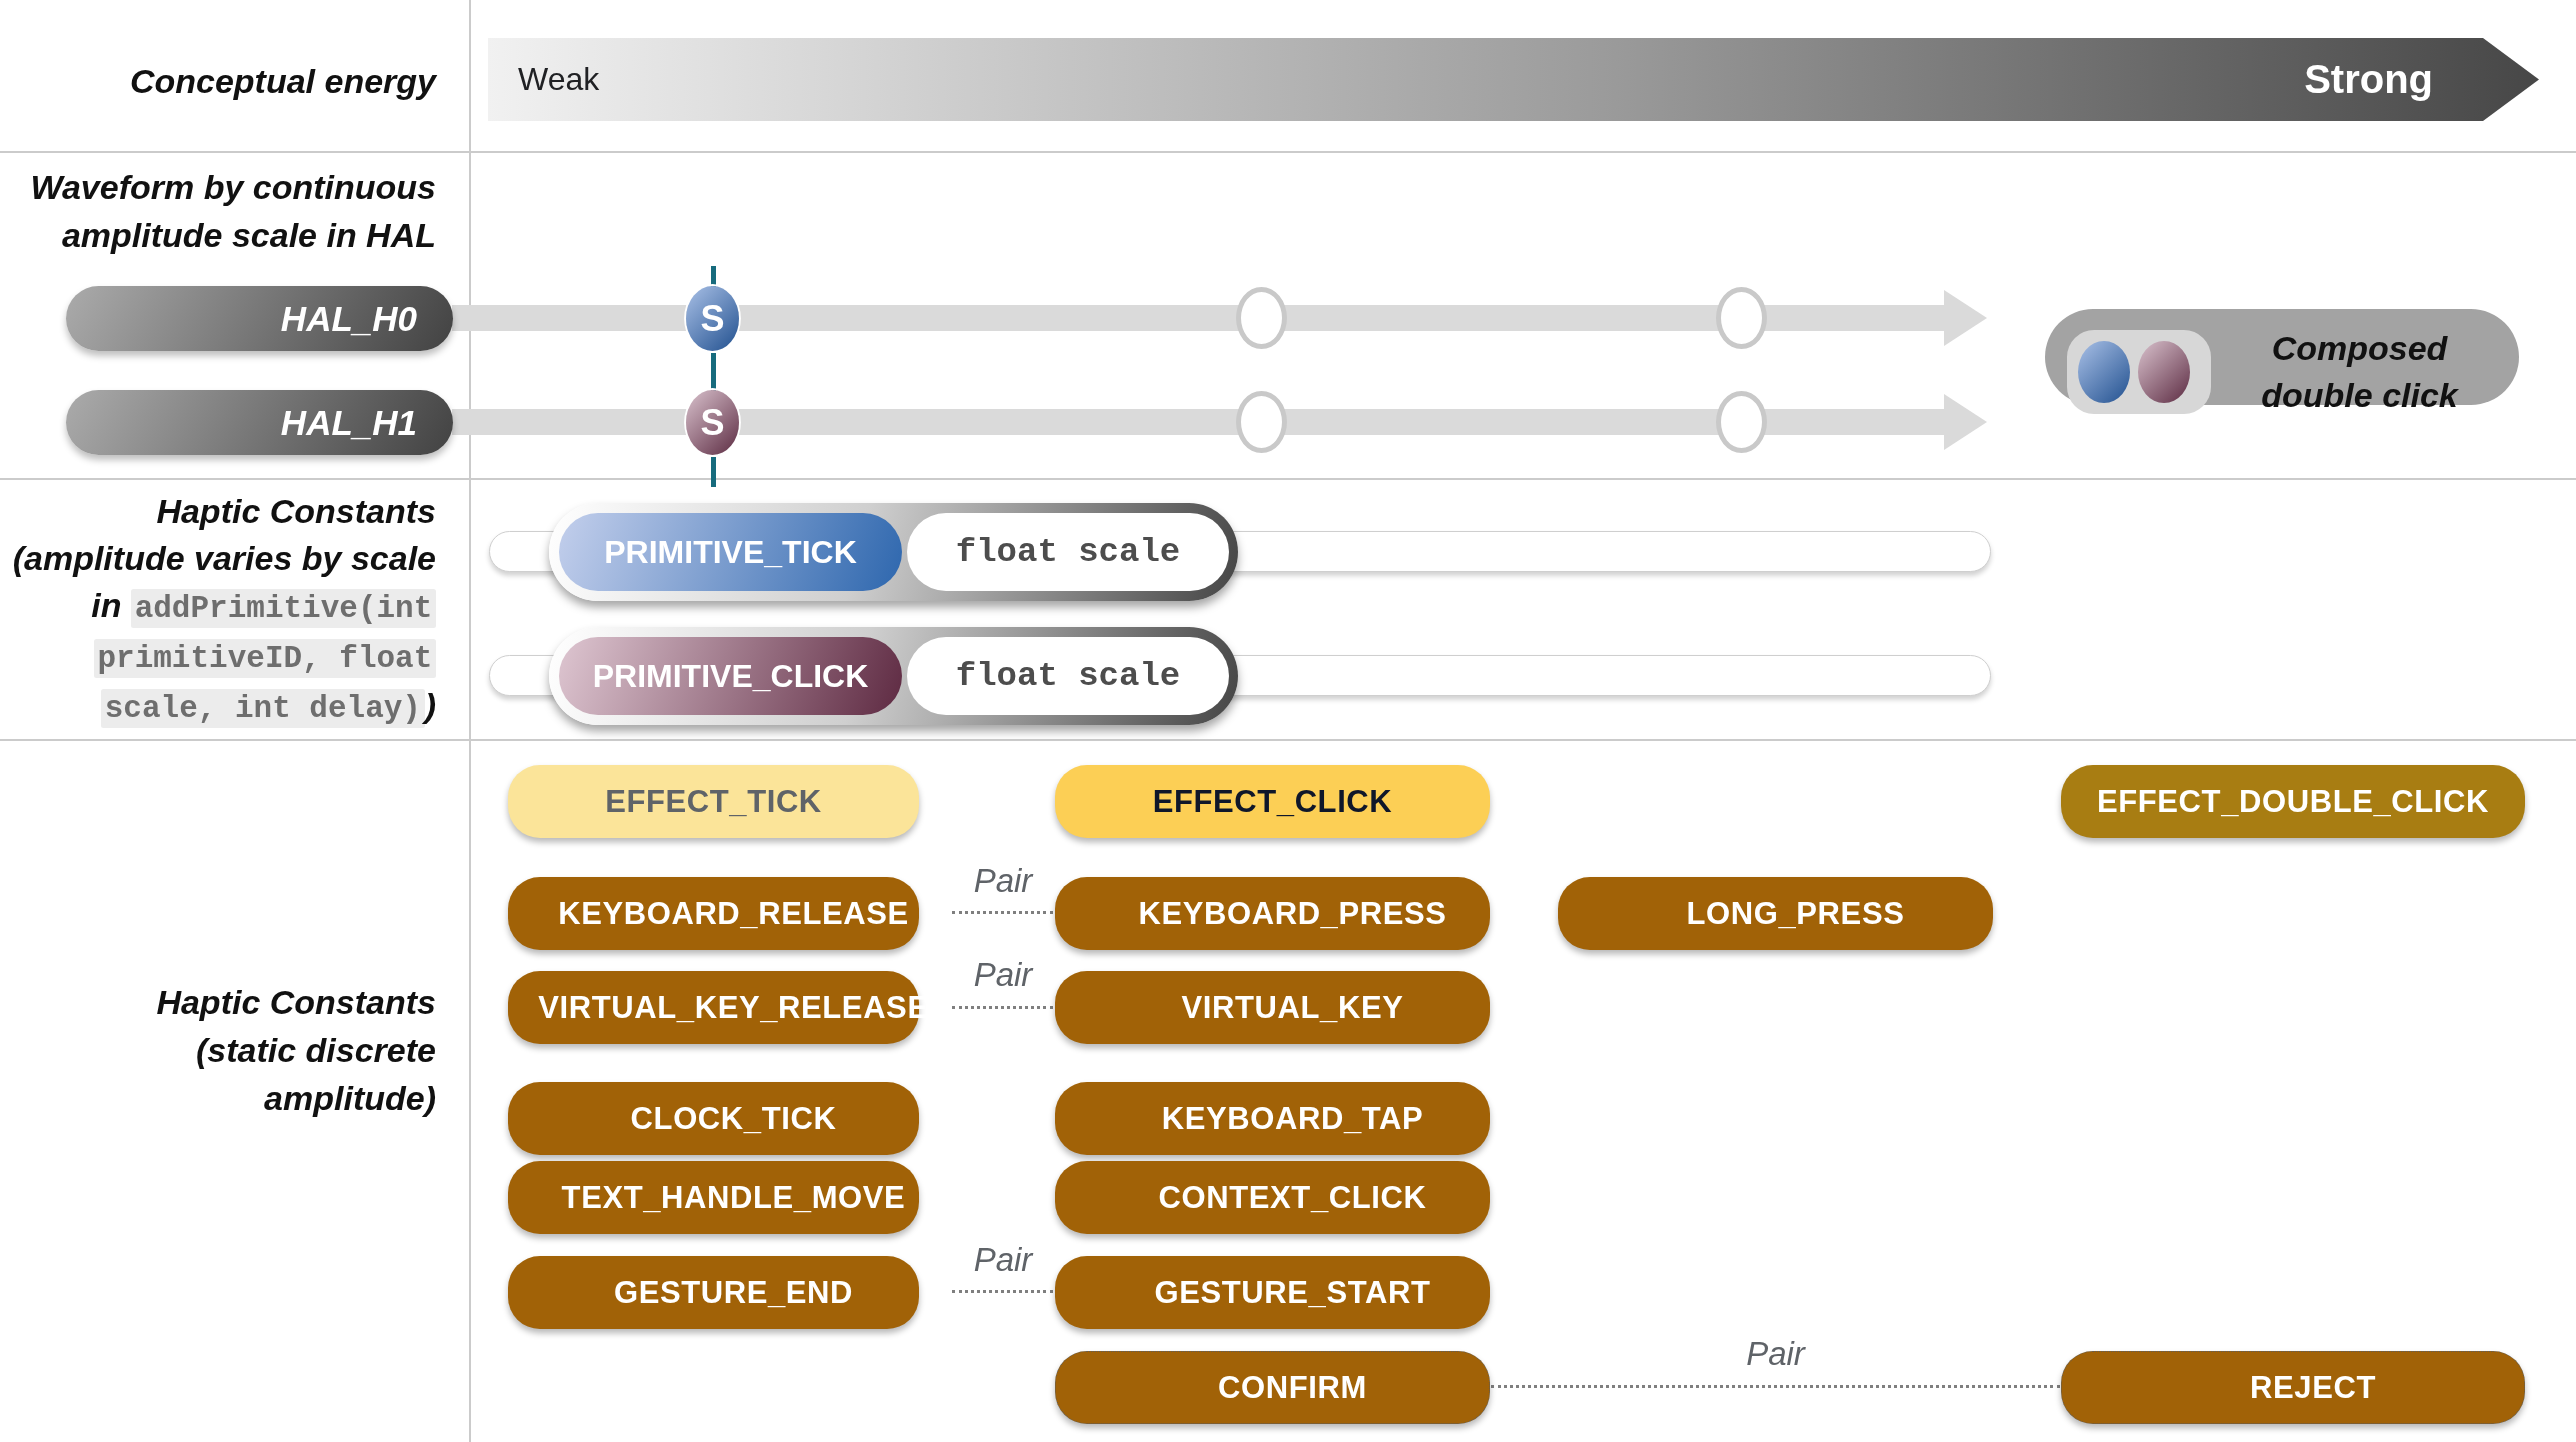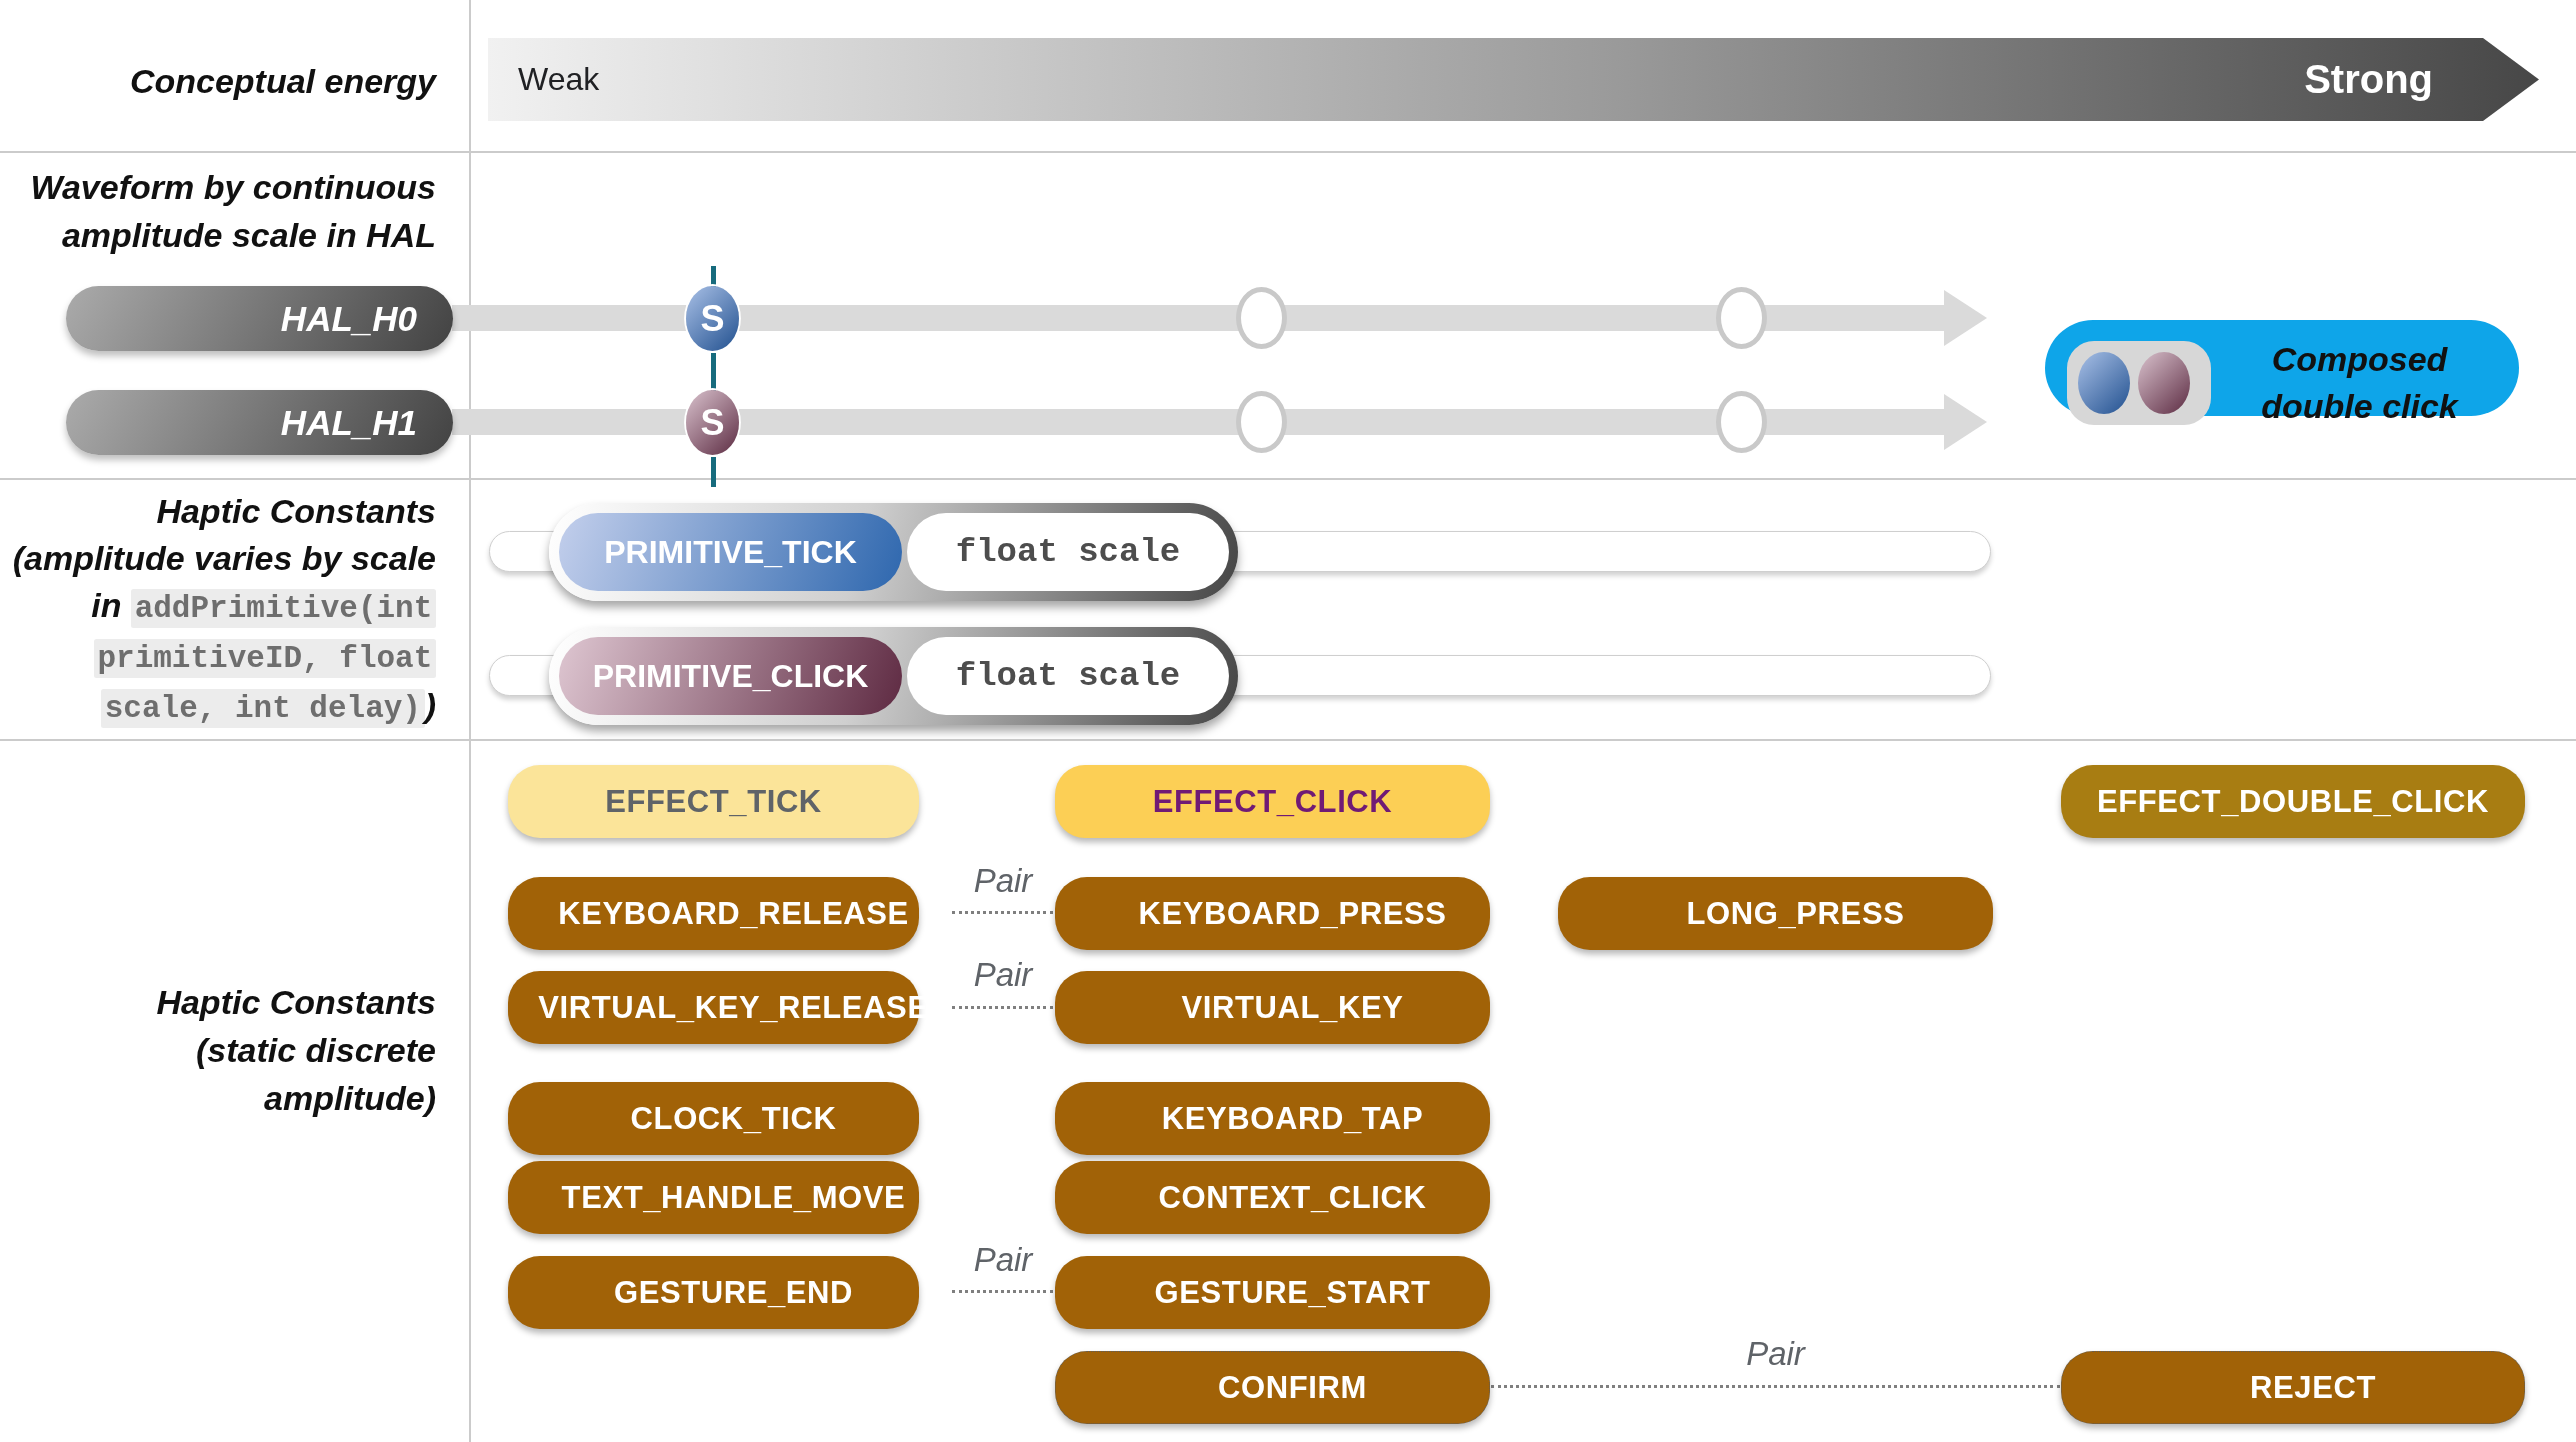--- a/index.html
+++ b/index.html
@@ -37,22 +37,22 @@
   .dash{position:absolute;width:5px;height:30px;background:#176b7d;}
   .s-marker{position:absolute;width:53px;height:65px;border-radius:50%;
             display:flex;align-items:center;justify-content:center;
             color:#fff;font-weight:bold;font-size:36px;box-shadow:0 0 0 1.9px #fff;}
   .s-blue{background:linear-gradient(135deg,#aac1e7,#21508f);}
   .s-plum{background:linear-gradient(135deg,#dac3ce,#5c2b42);}
   .hollow{position:absolute;width:51px;height:62px;border-radius:50%;background:#fff;
           border:5px solid #c9c9c9;}
 
   
-  .composed{position:absolute;left:2045px;top:320px;width:474px;height:96px;border-radius:63px;
-            background:#0ea5e9;}
+  .composed{position:absolute;left:2045px;top:309px;width:474px;height:96px;border-radius:63px;
+            background:#a3a3a3;}
   .composed-inner{position:absolute;left:22px;top:21px;width:144px;height:84px;border-radius:27px;
                   background:#d7d7d7;}
   .dot{position:absolute;width:52px;height:62px;border-radius:50%;top:11.2px;}
   .dot-blue{left:11.2px;background:linear-gradient(135deg,#aac1e7,#21508f);}
   .dot-plum{left:71px;background:linear-gradient(135deg,#dac3ce,#5c2b42);}
   .composed-text{position:absolute;left:168px;top:16px;width:293px;text-align:center;
                  font-weight:bold;font-style:italic;font-size:34px;line-height:47px;color:#111;}
 
   
   .track{position:absolute;left:489px;width:1502px;height:41px;border-radius:21px;background:#fff;
@@ -68,21 +68,21 @@
   .thumb-param{position:absolute;left:358px;top:10px;width:322px;height:78px;border-radius:40px;
                background:#fff;display:flex;align-items:center;justify-content:center;
                font-family:"Liberation Mono", monospace;font-weight:bold;font-size:34px;color:#4d4d4d;}
 
   
   .pill{position:absolute;height:73px;border-radius:32px;display:flex;align-items:center;
         justify-content:center;font-weight:bold;font-size:31px;letter-spacing:0.6px;
         color:#fff;box-shadow:0 4.3px 6.2px rgba(0,0,0,.28);}
   .green{background:#a16207;padding-left:40px;}
   .y-pale{background:#fbe499;color:#5f6368;}
-  .y-mid{background:#fccf55;color:#701a75;border-radius:30px;}
+  .y-mid{background:#fccf55;color:#0f172a;}
   .y-amber{background:#e9b540;color:#5f6368;}
   .y-gold{background:#a87d12;color:#fff;}
   .dotted{border:1.9px dotted #5c5c5c;}
   .c1{left:508px;width:411px;}
   .c2{left:1055px;width:435px;}
   .c3{left:1558px;width:435px;}
   .c4{left:2061px;width:464px;}
   .r1{top:765px;} .r2{top:877px;} .r3{top:971px;} .r4{top:1066px;margin-top:16px;}
   .r5{top:1161px;} .r6{top:1256px;} .r7{top:1351px;}
 

